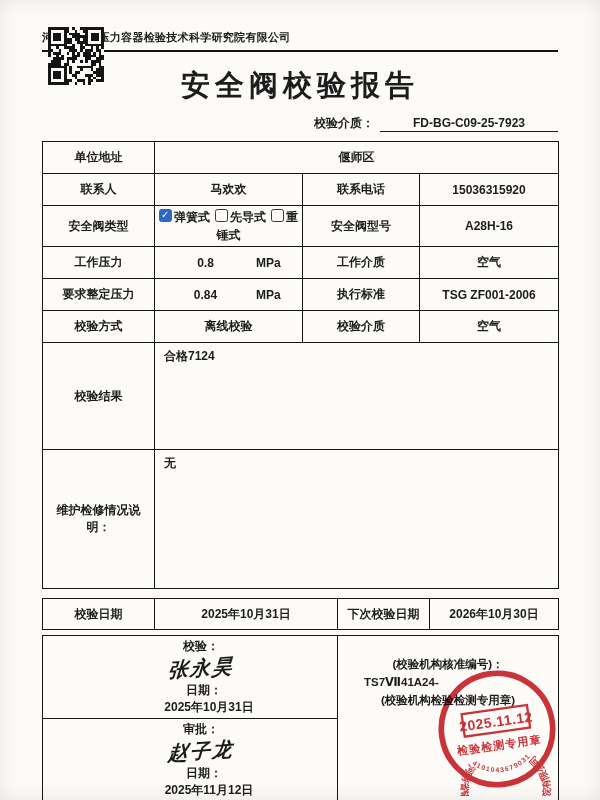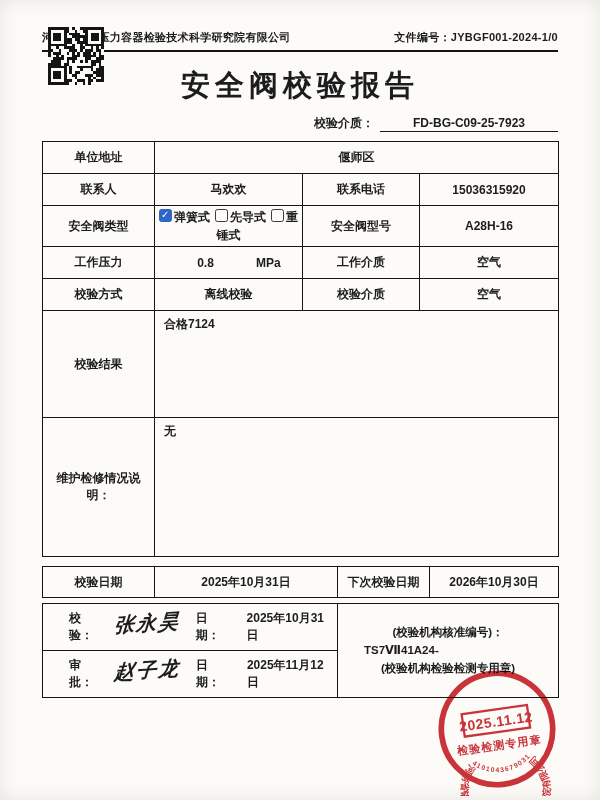--- a/index.html
+++ b/index.html
@@ -54,21 +54,21 @@
   .cb.cb-off{border:1.6px solid #3a3a3a;background:#fcfbf8;}
   .cb.cb-on{border:1.6px solid #2d66c3;background:#2d66c3;}
   .cb.cb-on::after{content:"✓";position:absolute;left:1px;top:-3px;color:#fff;font-size:10px;font-weight:bold;}
   .cbg .cb:first-child{margin-left:0;}
   
   .datet{margin-top:9px;}
   .datet td{height:26px;}
   .signt{margin-top:5px;}
   .signt td{height:42px;}
   .sigcell{text-align:left;padding-left:26px;}
-  .sigrow{display:flex;}
+  .sigrow{display:flex;align-items:center;flex-direction:column;}
   .signame{font-size:20px;font-style:italic;font-weight:bold;transform:rotate(-4deg) skewX(-8deg);
            margin:0 10px 0 10px;white-space:nowrap;letter-spacing:2px;}
   .datelbl{margin-left:6px;}
   .dateval{margin-left:16px;}
   .orgcell{vertical-align:top;padding-top:20px;font-size:11.5px;line-height:1.55;}
   .org2{text-align:left;padding-left:22px;}
   
   .stamp{position:absolute;left:430px;top:662px;width:134px;height:134px;
          mix-blend-mode:multiply;opacity:.93;}
   .ring-t{font-size:9.2px;font-weight:bold;fill:#c8242c;letter-spacing:0px;}
@@ -77,23 +77,20 @@
   .cap-t{font-size:10.8px;font-weight:bold;fill:#c8242c;letter-spacing:1px;}
 </style>
 </head>
 <body>
 
 <div class="page">
   <div class="content">
 
     <div class="hdr">
       <span>河南省锅炉压力容器检验技术科学研究院有限公司</span>
-      <span class="docno">
-        <span>文件编号：</span><span>JYBGF001-2024-1/0</span>
-      </span>
     </div>
     <div class="hdr-rule"></div>
 
     <div class="qr">
         <div class="qm on"></div>
         <div class="qm on"></div>
         <div class="qm on"></div>
         <div class="qm on"></div>
         <div class="qm on"></div>
         <div class="qm on"></div>
@@ -572,20 +569,31 @@
       <tr class="rh">
         <td>工作压力</td>
         <td class="unitcell">
           <span class="ucwrap">
                 <span class="v">0.8</span>
                 <span class="u">MPa</span>
               </span>
         </td>
         <td>工作介质</td>
         <td>空气</td>
+      </tr>
+      <tr class="rh">
+        <td>要求整定压力</td>
+        <td class="unitcell">
+          <span class="ucwrap">
+                <span class="v">0.84</span>
+                <span class="u">MPa</span>
+              </span>
+        </td>
+        <td>执行标准</td>
+        <td>TSG ZF001-2006</td>
       </tr>
       <tr class="rh">
         <td>校验方式</td>
         <td>离线校验</td>
         <td>校验介质</td>
         <td>空气</td>
       </tr>
       <tr class="resultrow">
         <td>校验结果</td>
         <td colspan="3" class="bigval">合格7124</td>

